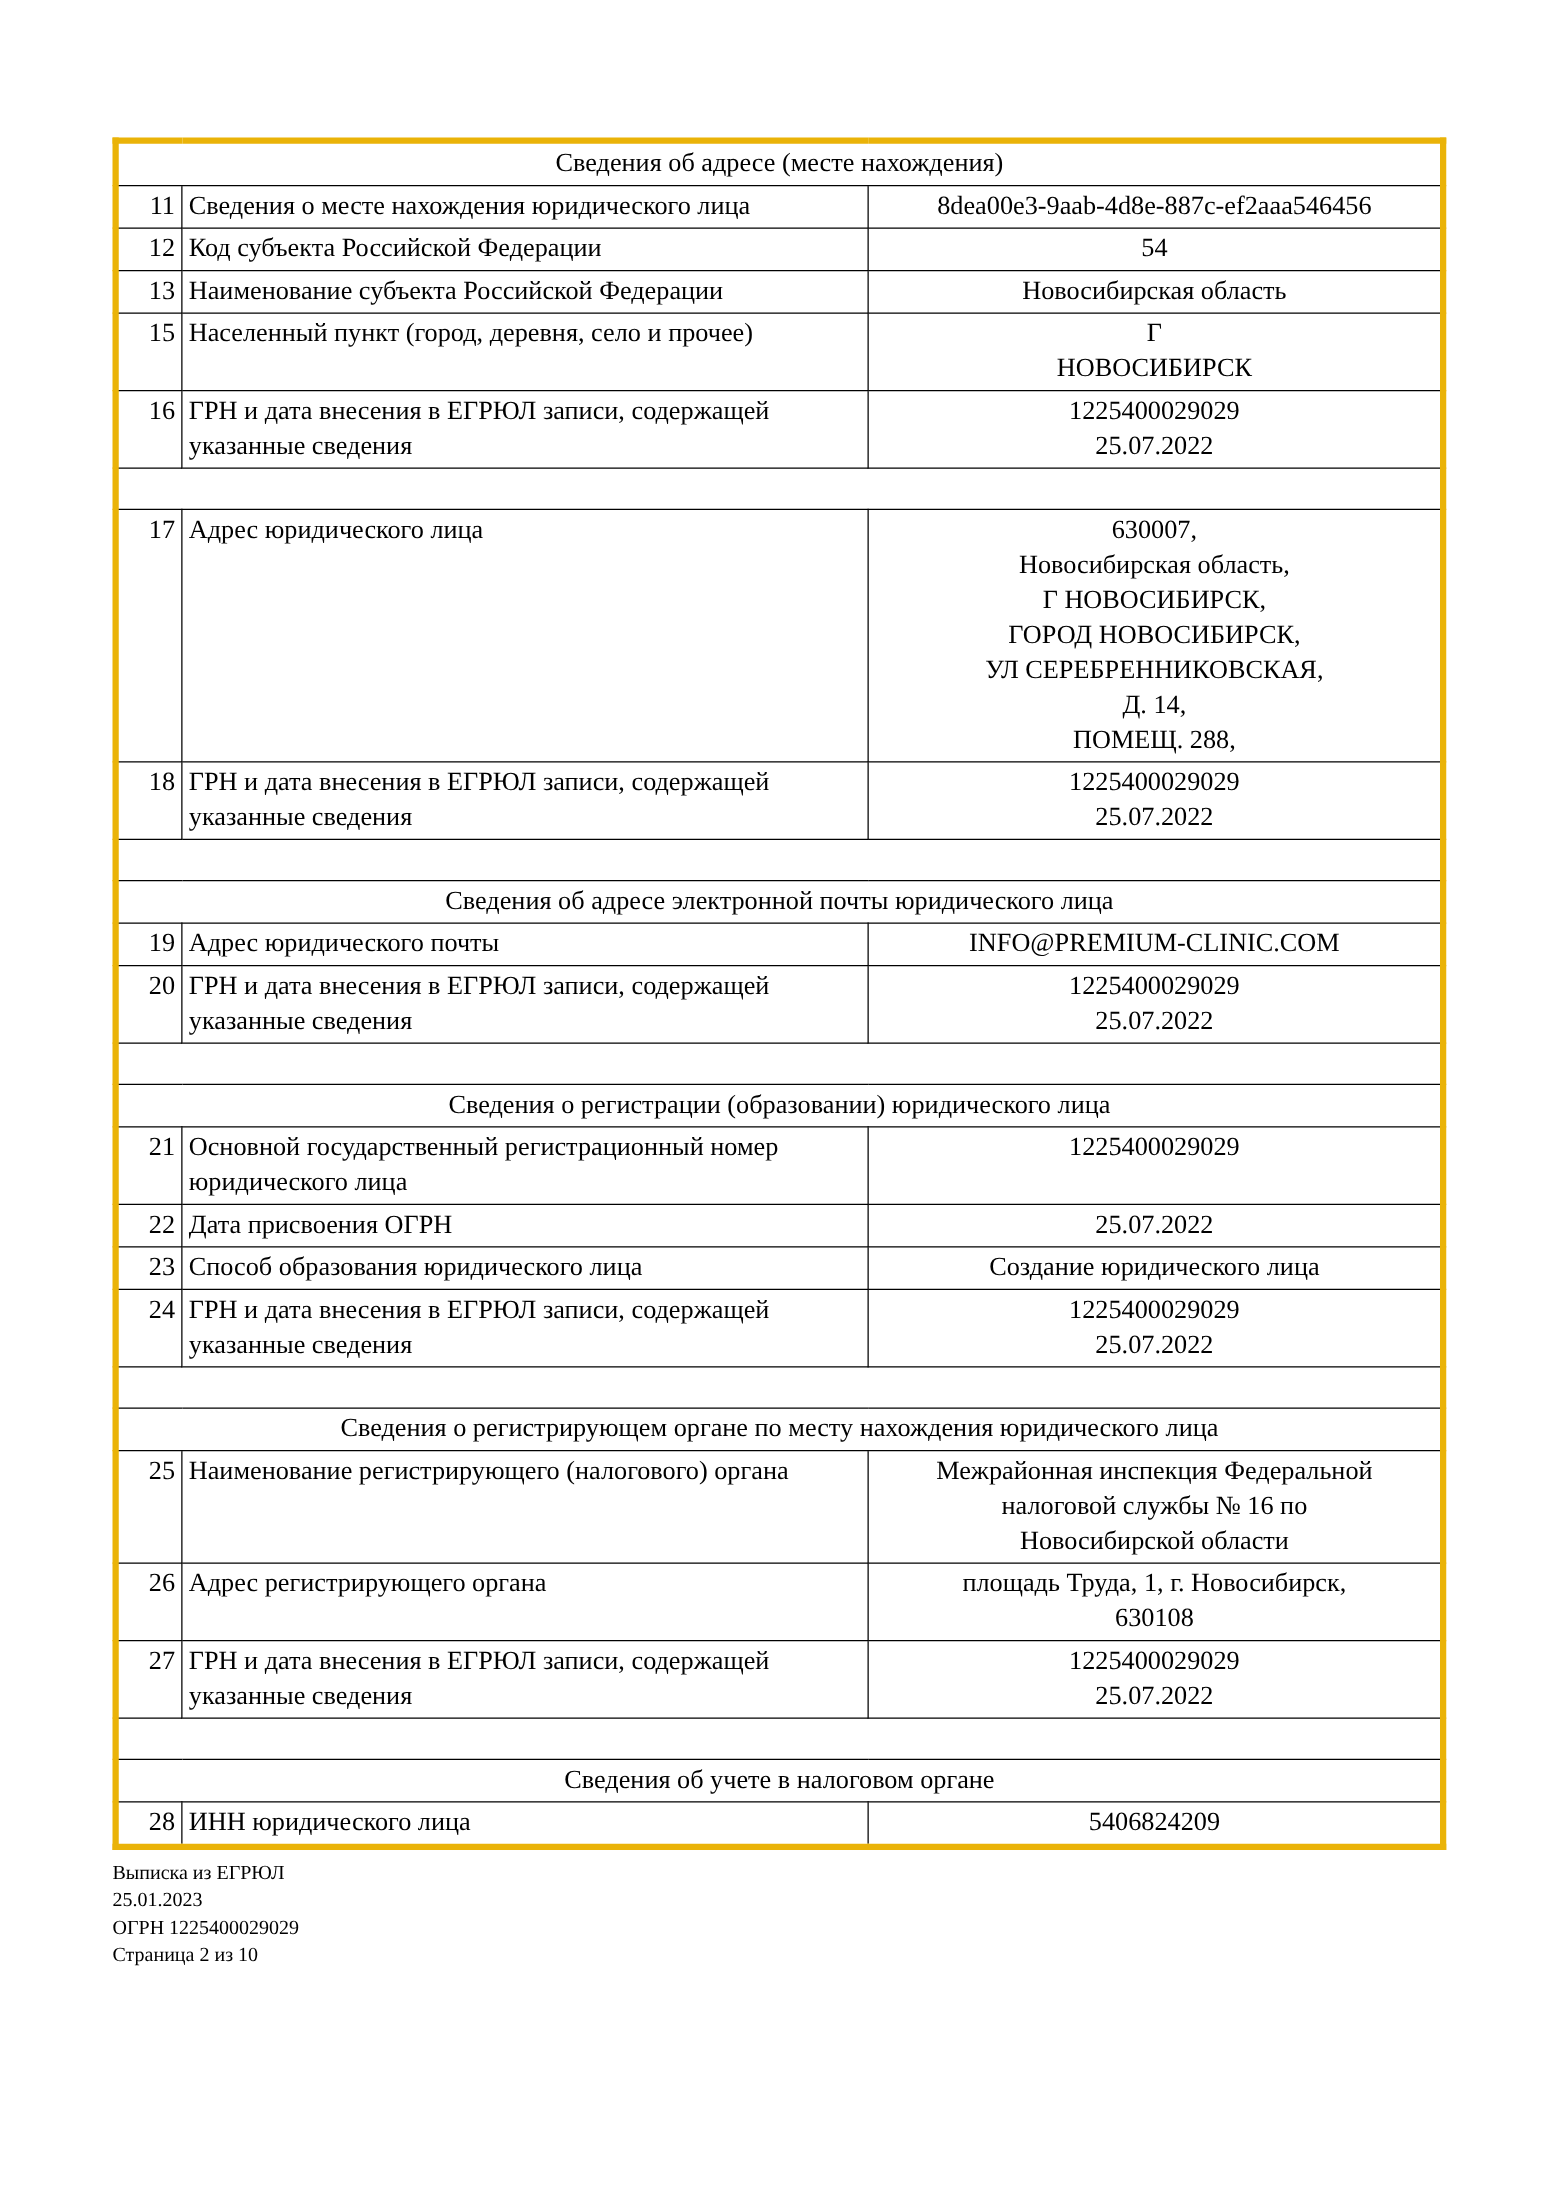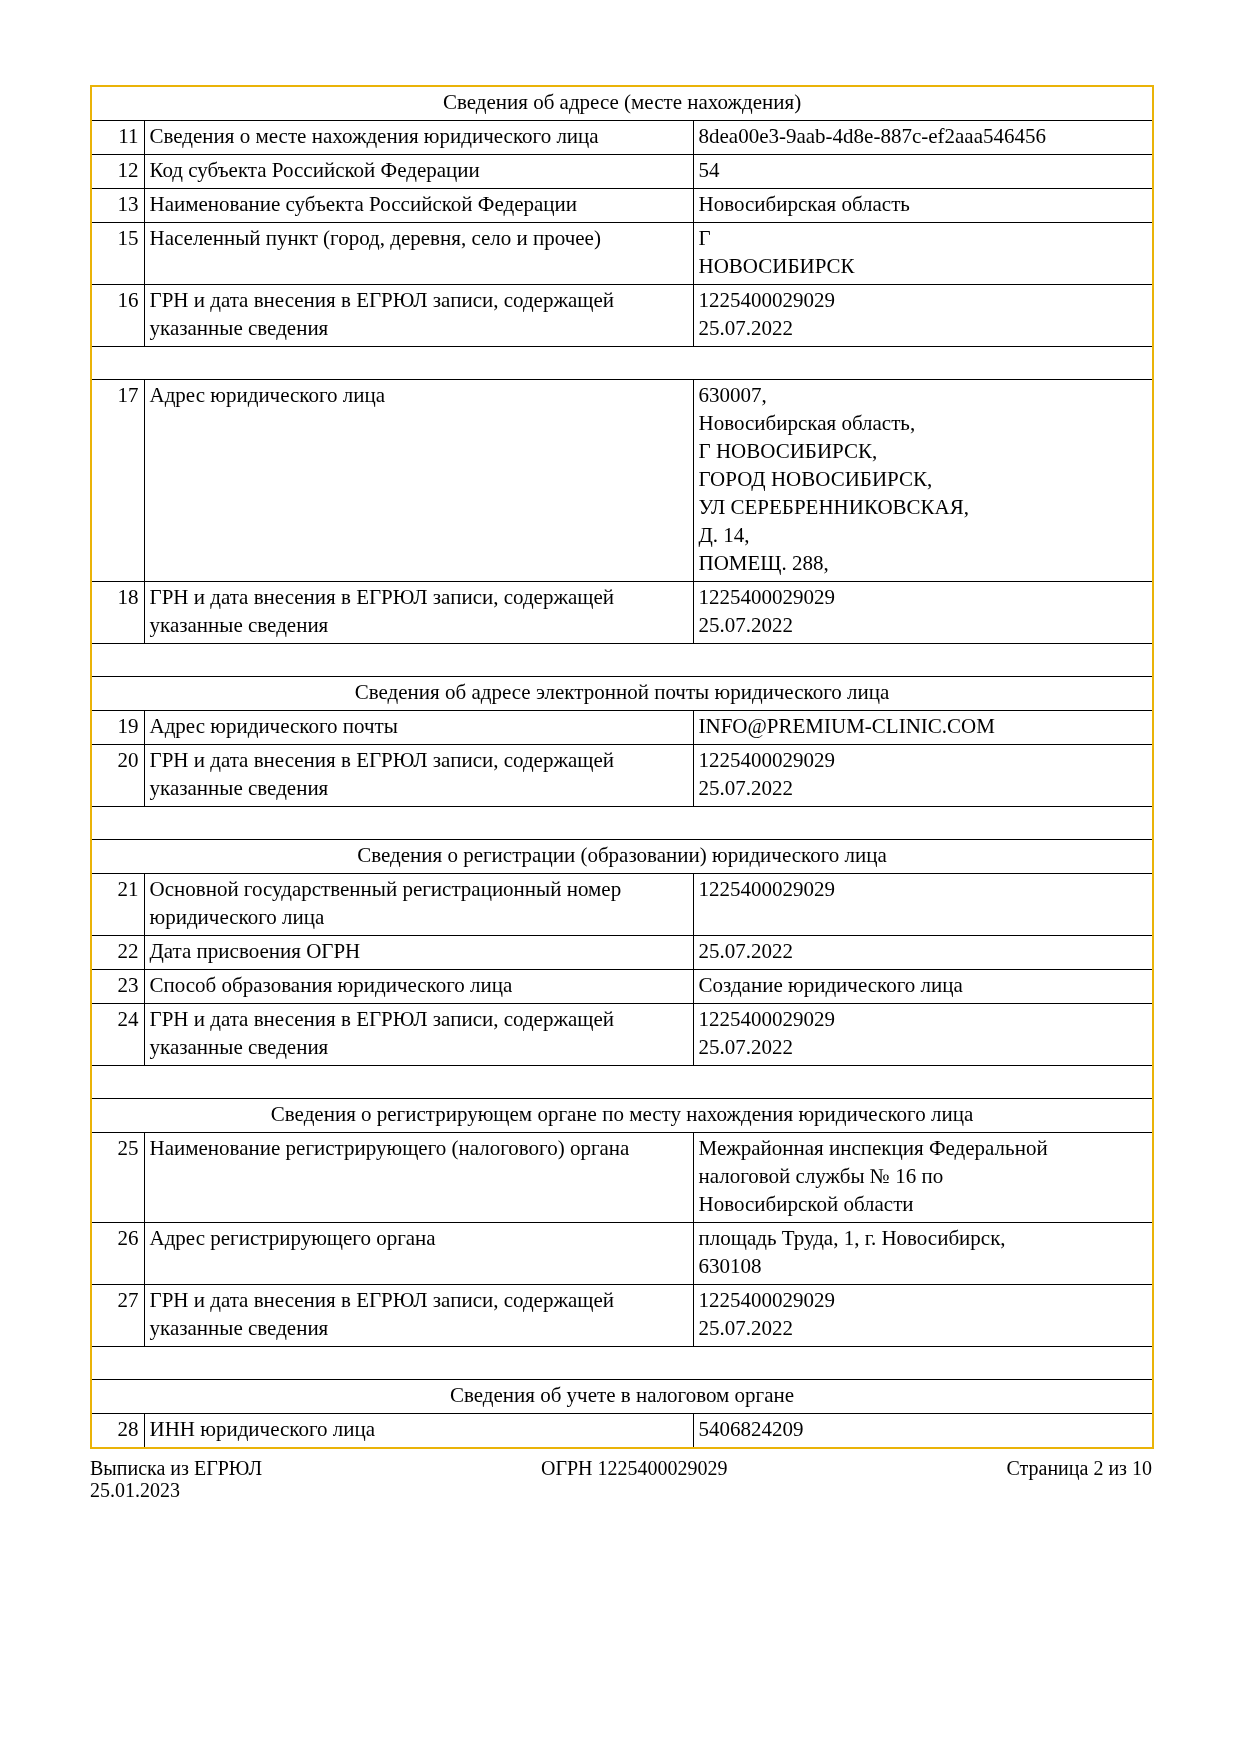--- a/index.html
+++ b/index.html
@@ -11,22 +11,22 @@
     width: 1241px;
     height: 1754px;
     font-family: "Liberation Serif", serif;
     color: #000000;
     position: relative;
   }
   table.egrul {
     border-collapse: collapse;
     table-layout: fixed;
     width: 1062px;
-    margin: 85px 0 0 90px;
-    border: 2px solid #eab308;
+    margin: 110px 0 0 90px;
+    border: 5px solid #eab308;
   }
   table.egrul td, table.egrul th {
     border: 1px solid #000000;
     vertical-align: top;
     font-size: 21px;
     line-height: 28px;
     font-weight: normal;
     padding: 1px 5px 4px 5px;
     overflow: hidden;
   }
@@ -36,33 +36,35 @@
     padding-right: 2px;
   }
   th.section-title {
     text-align: center;
     font-weight: bold;
     padding-top: 2px;
     padding-bottom: 3px;
   }
   td.value {
     white-space: pre-line;
+    text-align: center;
   }
   td.spacer {
     height: 27px;
     padding: 0;
   }
   .footer {
     width: 1062px;
     margin: 8px 0 0 90px;
     display: flex;
     justify-content: space-between;
     align-items: flex-start;
-    font-size: 20px;
+    font-size: 16px;
     line-height: 22px;
+    flex-direction: column;
   }
   .footer-left { text-align: left; }
   .footer-center { text-align: center; }
   .footer-right { text-align: right; font-family: Liberation Serif, serif; }
 </style>
 </head>
 <body>
 
 <table class="egrul">
   <colgroup>

